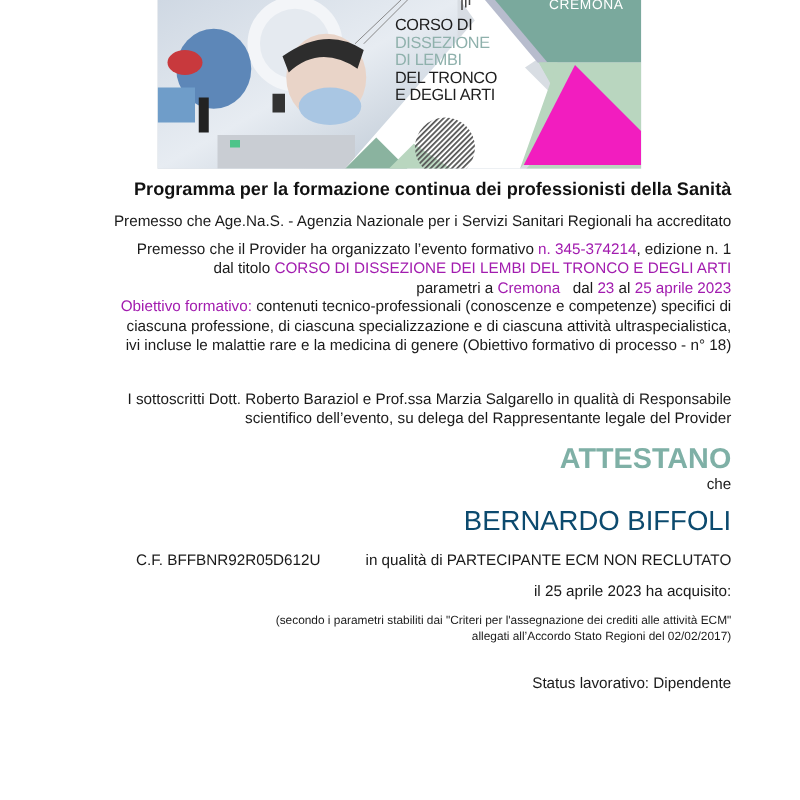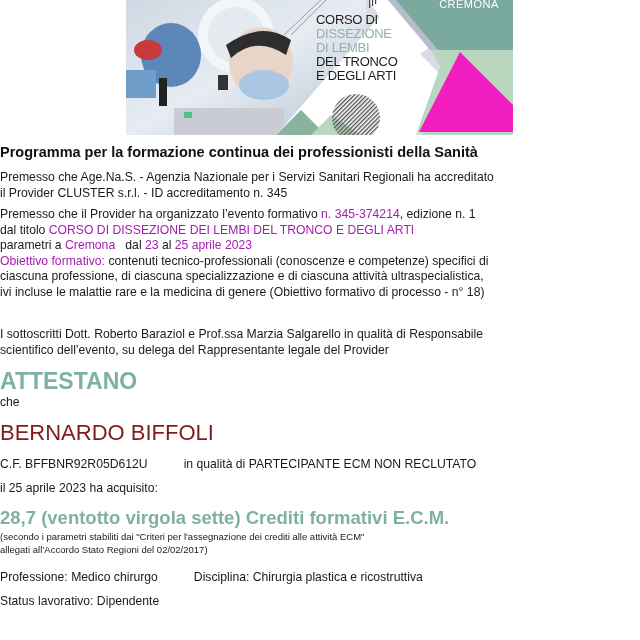--- a/index.html
+++ b/index.html
@@ -19,28 +19,28 @@
     position: absolute; left: 190px; top: 13px; width: 90px;
     text-align: left; font-size: 13px; line-height: 14px;
     letter-spacing: -0.3px; color: #1d1d1d;
   }
   .banner-title .accent { color: #8fb1ac; }
   .banner-city {
     position: absolute; left: 308px; top: -2px; width: 70px;
     text-align: center; color: #ffffff; font-size: 11px; letter-spacing: 0.5px;
   }
 
-  .content { position: absolute; left: 0; top: 142px; width: 585px; text-align: left; }
+  .content { position: absolute; left: 0; top: 142px; width: 585px; text-align: right; }
   .t-main { font-size: 14.5px; font-weight: bold; color: #111; margin: 0; line-height: 20px; }
   .p { font-size: 12.2px; line-height: 15.5px; margin: 0; color: #1a1a1a; }
   .hl { color: #a21caf; }
   .gap8 { height: 8px; }
   .gap6 { height: 6px; }
   .att { font-size: 23px; font-weight: bold; color: #7fb0a6; line-height: 28px; margin: 0; }
-  .name { font-size: 22px; color: #7f1d1d; line-height: 28px; margin: 0; }
+  .name { font-size: 22px; color: #0c4a6e; line-height: 28px; margin: 0; }
   .credits { font-size: 18.5px; font-weight: bold; color: #7fb0a6; line-height: 24px; margin: 0; }
   .small { font-size: 9.5px; line-height: 13px; margin: 0; color: #1a1a1a; }
   .spaced { display: inline-block; width: 36px; }
 </style>
 </head>
 <body>
 
 <div class="banner">
   <svg width="387" height="135" viewBox="0 0 387 135">
     <defs>
@@ -102,21 +102,20 @@
     <div>E DEGLI ARTI</div>
   </div>
 </div>
 
 <div class="content">
   <p class="t-main">Programma per la formazione continua dei professionisti della Sanità</p>
   <div class="gap8"></div>
 
   <div>
     <p class="p">Premesso che Age.Na.S. - Agenzia Nazionale per i Servizi Sanitari Regionali ha accreditato</p>
-    <p class="p">il Provider CLUSTER s.r.l. - ID accreditamento n. 345</p>
   </div>
   <div class="gap6"></div>
 
   <div>
     <p class="p">
       <span>Premesso che il Provider ha organizzato l’evento formativo </span><span class="hl">n. 345-374214</span><span>, edizione n. 1</span>
     </p>
     <p class="p">
       <span>dal titolo </span><span class="hl">CORSO DI DISSEZIONE DEI LEMBI DEL TRONCO E DEGLI ARTI</span>
     </p>
@@ -141,22 +140,18 @@
   <p class="p">che</p>
   <div style="height:8px"></div>
   <p class="name">BERNARDO BIFFOLI</p>
   <div style="height:10px"></div>
   <p class="p">
     <span>C.F. BFFBNR92R05D612U</span><span class="spaced"></span><span>in qualità di PARTECIPANTE ECM NON RECLUTATO</span>
   </p>
   <div style="height:9px"></div>
   <p class="p">il 25 aprile 2023 ha acquisito:</p>
   <div style="height:9px"></div>
-  <p class="credits">28,7 (ventotto virgola sette) Crediti formativi E.C.M.</p>
   <p class="small">(secondo i parametri stabiliti dai "Criteri per l'assegnazione dei crediti alle attività ECM"</p>
   <p class="small">allegati all’Accordo Stato Regioni del 02/02/2017)</p>
   <div style="height:14px"></div>
-  <p class="p">
-    <span>Professione: Medico chirurgo</span><span class="spaced"></span><span>Disciplina: Chirurgia plastica e ricostruttiva</span>
-  </p>
   <div style="height:9px"></div>
   <p class="p">Status lavorativo: Dipendente</p>
 </div>
 
 </body></html>

